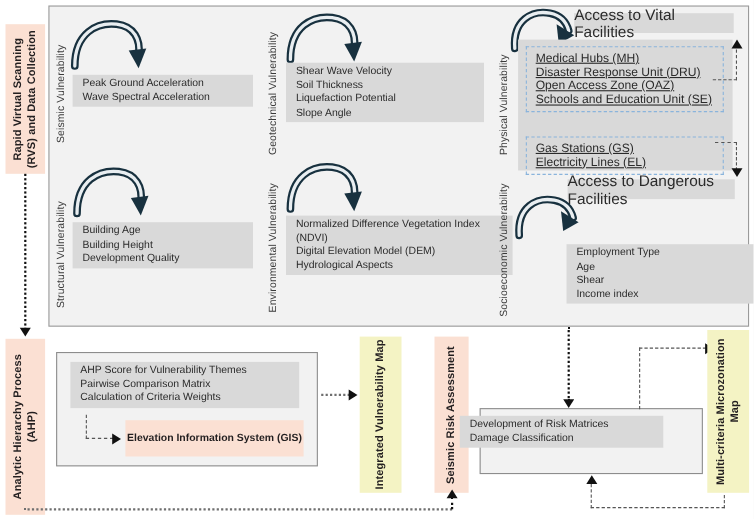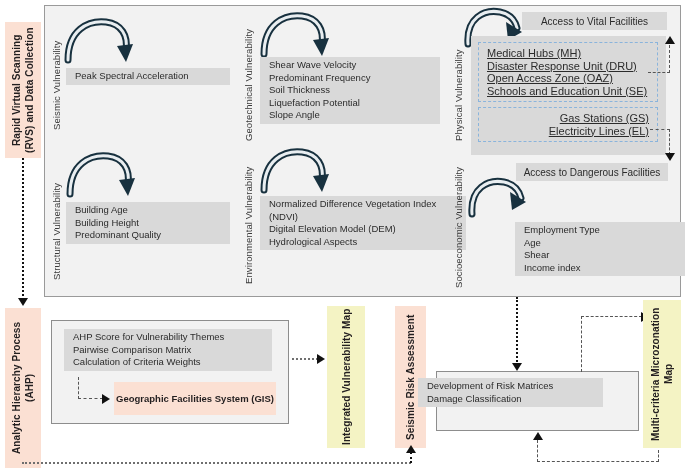--- a/index.html
+++ b/index.html
@@ -23,21 +23,21 @@
   .theme{writing-mode:vertical-rl;transform:rotate(180deg);
          font-size:9.5px;color:#3a3a3a;letter-spacing:.1px;
          display:flex;align-items:center;justify-content:center;white-space:nowrap;}
 
   
   .block{background:#d9d9d9;padding:2px 9px;font-size:9.5px;line-height:12.6px;color:#2b2b2b;}
   .block div{white-space:nowrap;}
   .block.wrapy div{white-space:normal;}
 
   
-  .pill{background:#d9d9d9;font-size:10px;color:#2b2b2b;display:flex;
+  .pill{background:#d9d9d9;font-size:14px;color:#2b2b2b;display:flex;
         align-items:center;justify-content:center;}
 
   
   .dashbox{border:1px dashed #8ab4dc;background:transparent;
            padding:4px 8px;font-size:11px;line-height:12.6px;color:#2b2b2b;text-decoration:underline;}
   .dashbox div{white-space:nowrap;}
 
   
   .gis{background:#fbe0d3;display:flex;align-items:center;justify-content:center;
        text-align:center;font-weight:bold;font-size:9.5px;line-height:12px;color:#231f20;}
@@ -77,52 +77,52 @@
   <span>Seismic Vulnerability</span>
 </div>
 <div class="abs" style="left:62px;top:16px;width:72px;height:52px;">
   <svg width="72" height="52" viewBox="0 0 72 52">
     <path d="M6 44 C6 14 26 4 44 6 C60 8 66 20 64 34" fill="none" stroke="#18313f" stroke-width="7" stroke-linecap="round"></path>
     <path d="M6 44 C6 14 26 4 44 6 C60 8 66 20 64 34" fill="none" stroke="#e9eef1" stroke-width="3" stroke-linecap="round"></path>
     <path d="M55 30 L64 46 L71 28 Z" fill="#18313f"></path>
   </svg>
 </div>
 <div class="abs block" style="left:66px;top:68px;width:164px;">
-  <div>Peak Spectral Acceleration</div>
+  <div>Peak Ground Acceleration</div>
+  <div>Wave Spectral Acceleration</div>
 </div>
 
 <div class="abs theme" style="left:49px;top:172px;width:14px;height:118px;">
   <span>Structural Vulnerability</span>
 </div>
 <div class="abs" style="left:64px;top:150px;width:72px;height:52px;">
   <svg width="72" height="52" viewBox="0 0 72 52">
     <path d="M6 44 C6 14 26 4 44 6 C60 8 66 20 64 34" fill="none" stroke="#18313f" stroke-width="7" stroke-linecap="round"></path>
     <path d="M6 44 C6 14 26 4 44 6 C60 8 66 20 64 34" fill="none" stroke="#e9eef1" stroke-width="3" stroke-linecap="round"></path>
     <path d="M55 30 L64 46 L71 28 Z" fill="#18313f"></path>
   </svg>
 </div>
 <div class="abs block" style="left:66px;top:202px;width:164px;">
   <div>Building Age</div>
   <div>Building Height</div>
-  <div>Predominant Quality</div>
+  <div>Development Quality</div>
 </div>
 
 <div class="abs theme" style="left:241px;top:20px;width:14px;height:130px;">
   <span>Geotechnical Vulnerability</span>
 </div>
 <div class="abs" style="left:258px;top:10px;width:72px;height:52px;">
   <svg width="72" height="52" viewBox="0 0 72 52">
     <path d="M6 44 C6 14 26 4 44 6 C60 8 66 20 64 34" fill="none" stroke="#18313f" stroke-width="7" stroke-linecap="round"></path>
     <path d="M6 44 C6 14 26 4 44 6 C60 8 66 20 64 34" fill="none" stroke="#e9eef1" stroke-width="3" stroke-linecap="round"></path>
     <path d="M55 30 L64 46 L71 28 Z" fill="#18313f"></path>
   </svg>
 </div>
 <div class="abs block" style="left:260px;top:57px;width:180px;">
   <div>Shear Wave Velocity</div>
-  <div>Predominant Frequency</div>
   <div>Soil Thickness</div>
   <div>Liquefaction Potential</div>
   <div>Slope Angle</div>
 </div>
 
 <div class="abs theme" style="left:241px;top:155px;width:14px;height:140px;">
   <span>Environmental Vulnerability</span>
 </div>
 <div class="abs" style="left:258px;top:146px;width:72px;height:52px;">
   <svg width="72" height="52" viewBox="0 0 72 52">
@@ -154,21 +154,21 @@
   <span>Access to Vital Facilities</span>
 </div>
 
 <div class="abs dashbox" style="left:478px;top:42px;width:180px;">
   <div>Medical Hubs (MH)</div>
   <div>Disaster Response Unit (DRU)</div>
   <div>Open Access Zone (OAZ)</div>
   <div>Schools and Education Unit (SE)</div>
 </div>
 
-<div class="abs dashbox" style="left:478px;top:107px;width:180px;text-align:right;">
+<div class="abs dashbox" style="left:478px;top:124px;width:180px;">
   <div>Gas Stations (GS)</div>
   <div>Electricity Lines (EL)</div>
 </div>
 
 <div class="abs dashline-h" style="left:648px;top:72px;width:22px;"></div>
 <div class="abs dashline-v" style="left:669px;top:45px;height:28px;"></div>
 
 <div class="abs dashline-h" style="left:650px;top:129px;width:20px;"></div>
 <div class="abs dashline-v" style="left:669px;top:129px;height:26px;"></div>
 
@@ -205,21 +205,21 @@
   <div>AHP Score for Vulnerability Themes</div>
   <div>Pairwise Comparison Matrix</div>
   <div>Calculation of Criteria Weights</div>
 </div>
 
 <div class="abs dashline-v" style="left:78px;top:377px;height:22px;"></div>
 <div class="abs dashline-h" style="left:78px;top:398px;width:25px;"></div>
 <div class="abs tri-right" style="left:102px;top:394px;"></div>
 
 <div class="abs gis" style="left:114px;top:382px;width:162px;height:33px;">
-  <span>Geographic Facilities System (GIS)</span>
+  <span>Elevation Information System (GIS)</span>
 </div>
 
 <div class="abs dotline-h" style="left:292px;top:358px;width:26px;"></div>
 <div class="abs tri-right" style="left:317px;top:354px;"></div>
 
 <div class="abs stage stage-yellow" style="left:327px;top:306px;width:38px;height:142px;">
   <span>Integrated Vulnerability Map</span>
 </div>
 
 <div class="abs stage stage-pink" style="left:395px;top:306px;width:31px;height:142px;">

